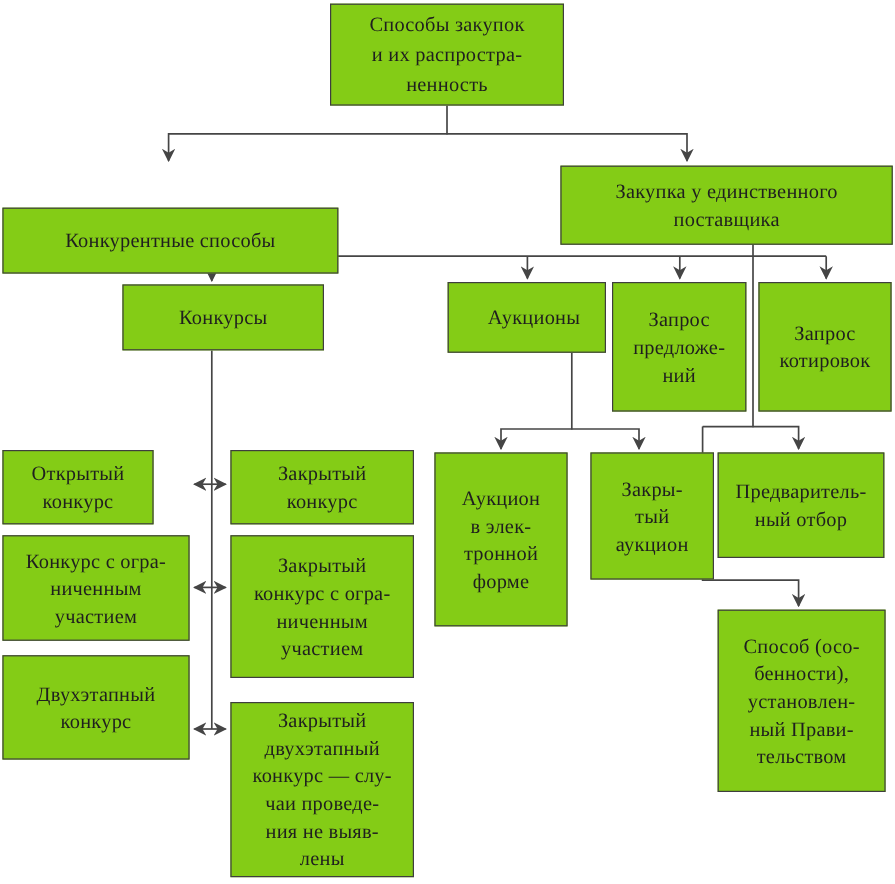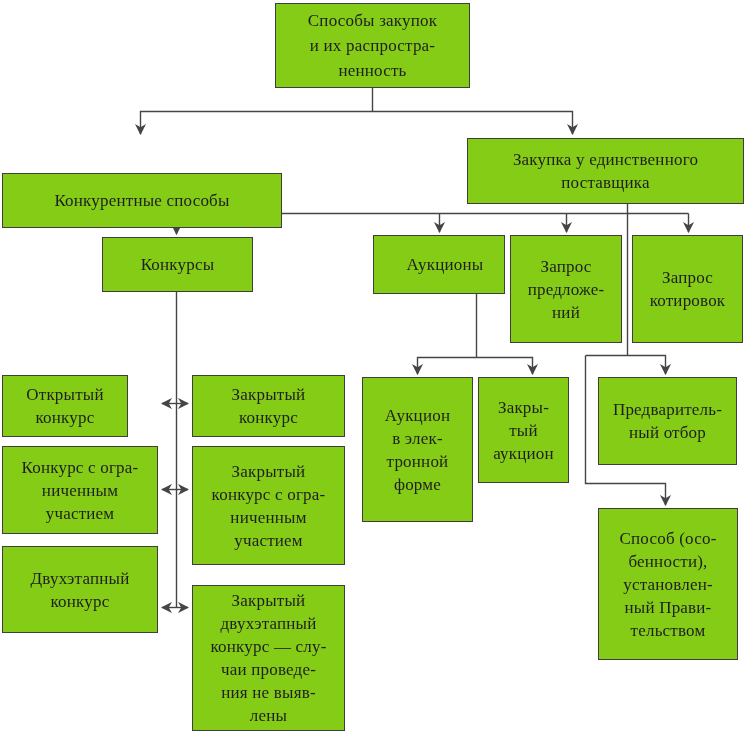--- a/index.html
+++ b/index.html
@@ -75,21 +75,21 @@
 
   <div class="node" style="left:2px;top:137px;width:280px;height:55px;margin-top:36px;">
     <span class="node-label">Конкурентные способы</span>
   </div>
 
   <div class="node" style="left:467px;top:138px;width:277px;height:66px;">
     <span class="node-label">Закупка у единственного
 поставщика</span>
   </div>
 
-  <div class="node" style="left:102px;top:237px;width:151px;height:55px;">
+  <div class="node" style="left:102px;top:237px;width:168px;height:55px;">
     <span class="node-label">Конкурсы</span>
   </div>
 
   <div class="node" style="left:373px;top:235px;width:132px;height:59px;padding-left:12px;">
     <span class="node-label">Аукционы</span>
   </div>
 
   <div class="node" style="left:510px;top:235px;width:112px;height:108px;">
     <span class="node-label">Запрос
 предложе-
@@ -138,21 +138,21 @@
 лены</span>
   </div>
 
   <div class="node" style="left:362px;top:377px;width:111px;height:145px;">
     <span class="node-label">Аукцион
 в элек-
 тронной
 форме</span>
   </div>
 
-  <div class="node" style="left:478px;top:377px;width:91px;height:106px;justify-content:center;">
+  <div class="node" style="left:492px;top:377px;width:103px;height:106px;justify-content:center;">
     <span class="node-label">Закры-
 тый
 аукцион</span>
   </div>
 
   <div class="node" style="left:598px;top:377px;width:139px;height:88px;">
     <span class="node-label">Предваритель-
 ный отбор</span>
   </div>
 

